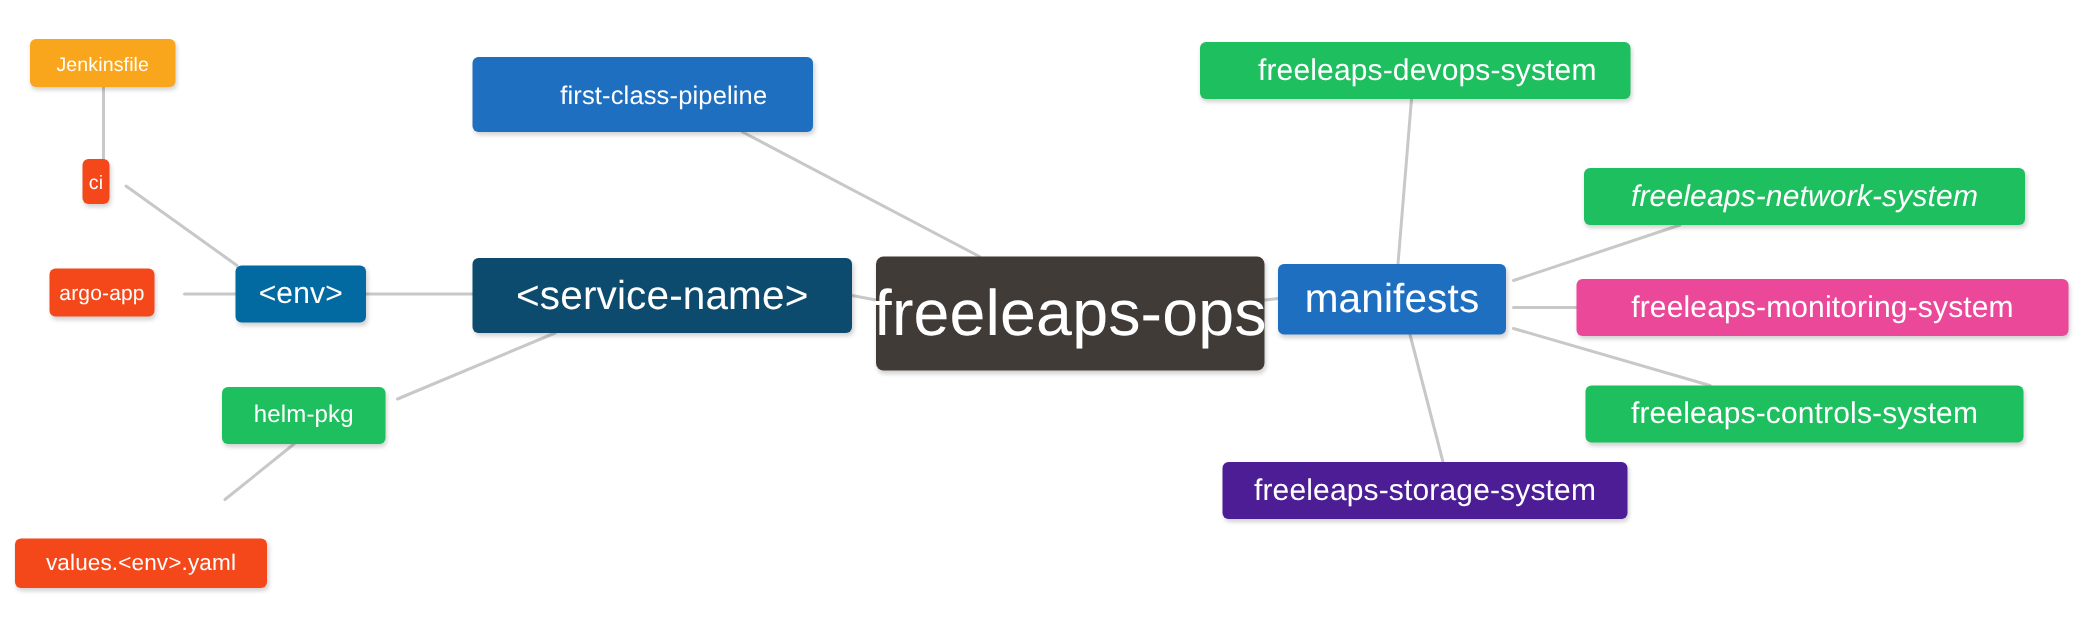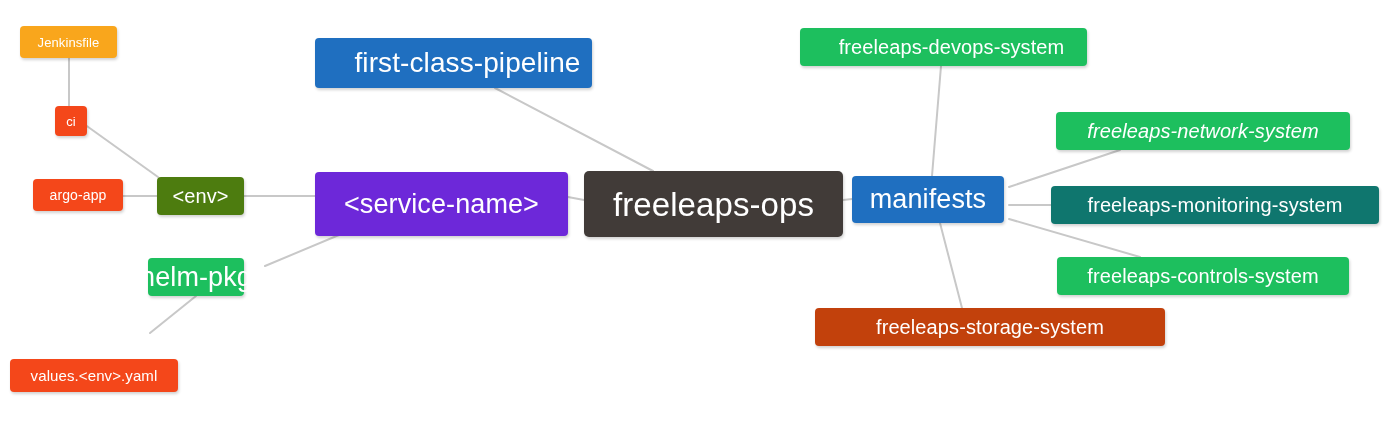--- a/index.html
+++ b/index.html
@@ -65,56 +65,56 @@
       <line x1="932" y1="176" x2="941" y2="66" stroke="#c8c8c8" stroke-width="2" stroke-linecap="round"></line>
       <line x1="1009" y1="187" x2="1120" y2="150" stroke="#c8c8c8" stroke-width="2" stroke-linecap="round"></line>
       <line x1="1009" y1="205" x2="1051" y2="205" stroke="#c8c8c8" stroke-width="2" stroke-linecap="round"></line>
       <line x1="1009" y1="219" x2="1140" y2="257" stroke="#c8c8c8" stroke-width="2" stroke-linecap="round"></line>
       <line x1="940" y1="223" x2="962" y2="308" stroke="#c8c8c8" stroke-width="2" stroke-linecap="round"></line>
     </svg>
   <div id="node-layer">
       <div class="node" style="left: 20px; top: 26px; width: 97px; height: 32px; background: rgb(249, 166, 28); font-size: 13px;">
         <span>Jenkinsfile</span>
       </div>
-      <div class="node" style="left: 55px; top: 106px; width: 32px; height: 30px; background: rgb(244, 71, 26); font-size: 13px;">
+      <div class="node" style="left: 55px; top: 106px; width: 18px; height: 30px; background: rgb(244, 71, 26); font-size: 13px;">
         <span>ci</span>
       </div>
-      <div class="node" style="left: 33px; top: 179px; width: 90px; height: 32px; background: rgb(244, 71, 26); font-size: 14px;">
+      <div class="node" style="left: 33px; top: 179px; width: 70px; height: 32px; background: rgb(244, 71, 26); font-size: 14px;">
         <span>argo-app</span>
       </div>
-      <div class="node" style="left: 157px; top: 177px; width: 87px; height: 38px; background: #4d7c0f; font-size: 20px;">
+      <div class="node" style="left: 157px; top: 177px; width: 87px; height: 38px; background: #0369a1; font-size: 20px;">
         <span>&lt;env&gt;</span>
       </div>
       <div class="node" style="left: 10px; top: 333px; width: 168px; height: 33px; background: rgb(244, 71, 26); font-size: 15px; margin-top: 26px;">
         <span>values.&lt;env&gt;.yaml</span>
       </div>
-      <div class="node" style="left: 148px; top: 258px; width: 96px; height: 38px; background: rgb(29, 191, 94); font-size: 27px; text-align: right;">
+      <div class="node" style="left: 148px; top: 258px; width: 109px; height: 38px; background: rgb(29, 191, 94); font-size: 16px; text-align: right;">
         <span>helm-pkg</span>
       </div>
-      <div class="node" style="left: 315px; top: 38px; width: 277px; height: 50px; background: rgb(31, 111, 192); font-size: 28px; padding-left: 28px;">
+      <div class="node" style="left: 315px; top: 38px; width: 227px; height: 50px; background: rgb(31, 111, 192); font-size: 17px; padding-left: 28px;">
         <span>first-class-pipeline</span>
       </div>
-      <div class="node" style="left: 315px; top: 172px; width: 253px; height: 64px; background: #6d28d9; font-size: 27px;">
+      <div class="node" style="left: 315px; top: 172px; width: 253px; height: 50px; background: #0c4a6e; font-size: 27px;">
         <span>&lt;service-name&gt;</span>
       </div>
-      <div class="node root" style="left: 584px; top: 171px; width: 259px; height: 66px; background: rgb(65, 59, 56); font-size: 33px;">
+      <div class="node root" style="left: 584px; top: 171px; width: 259px; height: 76px; background: rgb(65, 59, 56); font-size: 43px;">
         <span>freeleaps-ops</span>
       </div>
       <div class="node" style="left: 852px; top: 176px; width: 152px; height: 47px; background: rgb(31, 111, 192); font-size: 27px;">
         <span>manifests</span>
       </div>
       <div class="node" style="left: 800px; top: 28px; width: 287px; height: 38px; background: rgb(29, 191, 94); font-size: 20px; padding-left: 16px;">
         <span>freeleaps-devops-system</span>
       </div>
       <div class="node" style="left: 1056px; top: 112px; width: 294px; height: 38px; background: rgb(29, 191, 94); font-size: 20px; font-style: italic;">
         <span>freeleaps-network-system</span>
       </div>
-      <div class="node" style="left: 1051px; top: 186px; width: 328px; height: 38px; background: #0f766e; font-size: 20px;">
+      <div class="node" style="left: 1051px; top: 186px; width: 328px; height: 38px; background: #ec4899; font-size: 20px;">
         <span>freeleaps-monitoring-system</span>
       </div>
       <div class="node" style="left: 1057px; top: 257px; width: 292px; height: 38px; background: rgb(29, 191, 94); font-size: 20px;">
         <span>freeleaps-controls-system</span>
       </div>
-      <div class="node" style="left: 815px; top: 308px; width: 350px; height: 38px; background: #c2410c; font-size: 20px; align-items: center;">
+      <div class="node" style="left: 815px; top: 308px; width: 270px; height: 38px; background: #4c1d95; font-size: 20px; align-items: center;">
         <span>freeleaps-storage-system</span>
       </div>
     </div>
 </div>
 
 </body></html>

